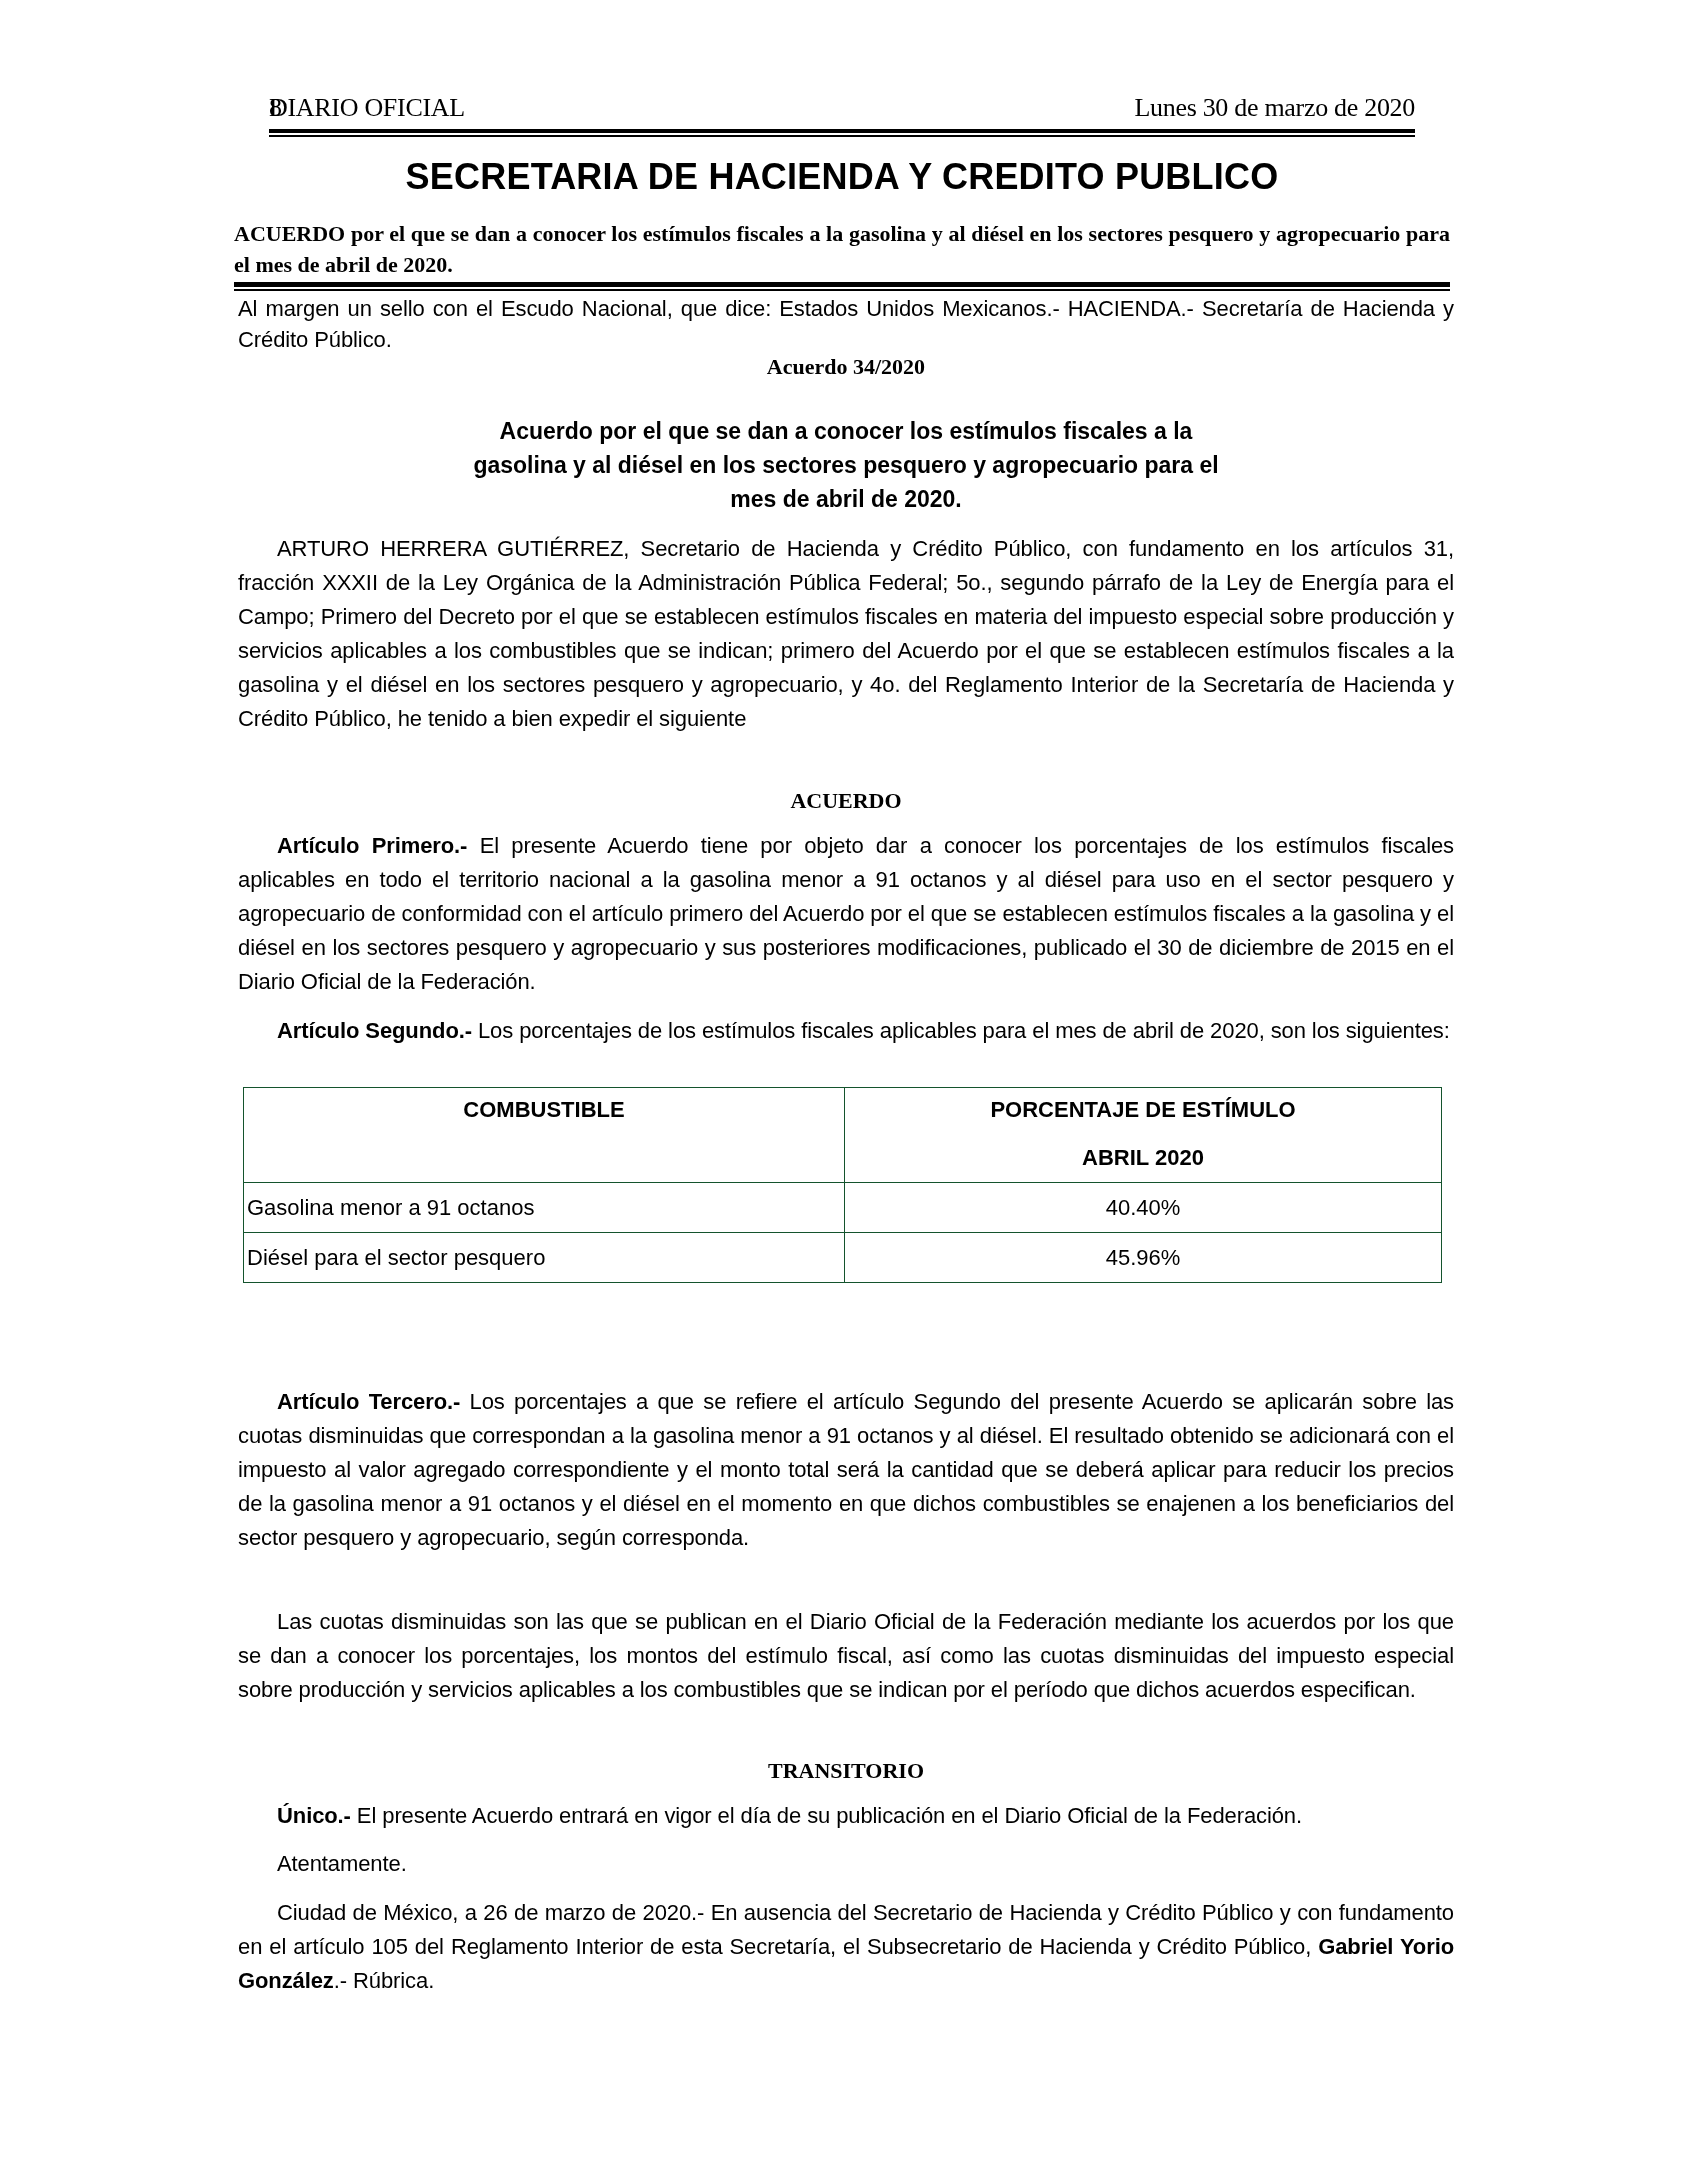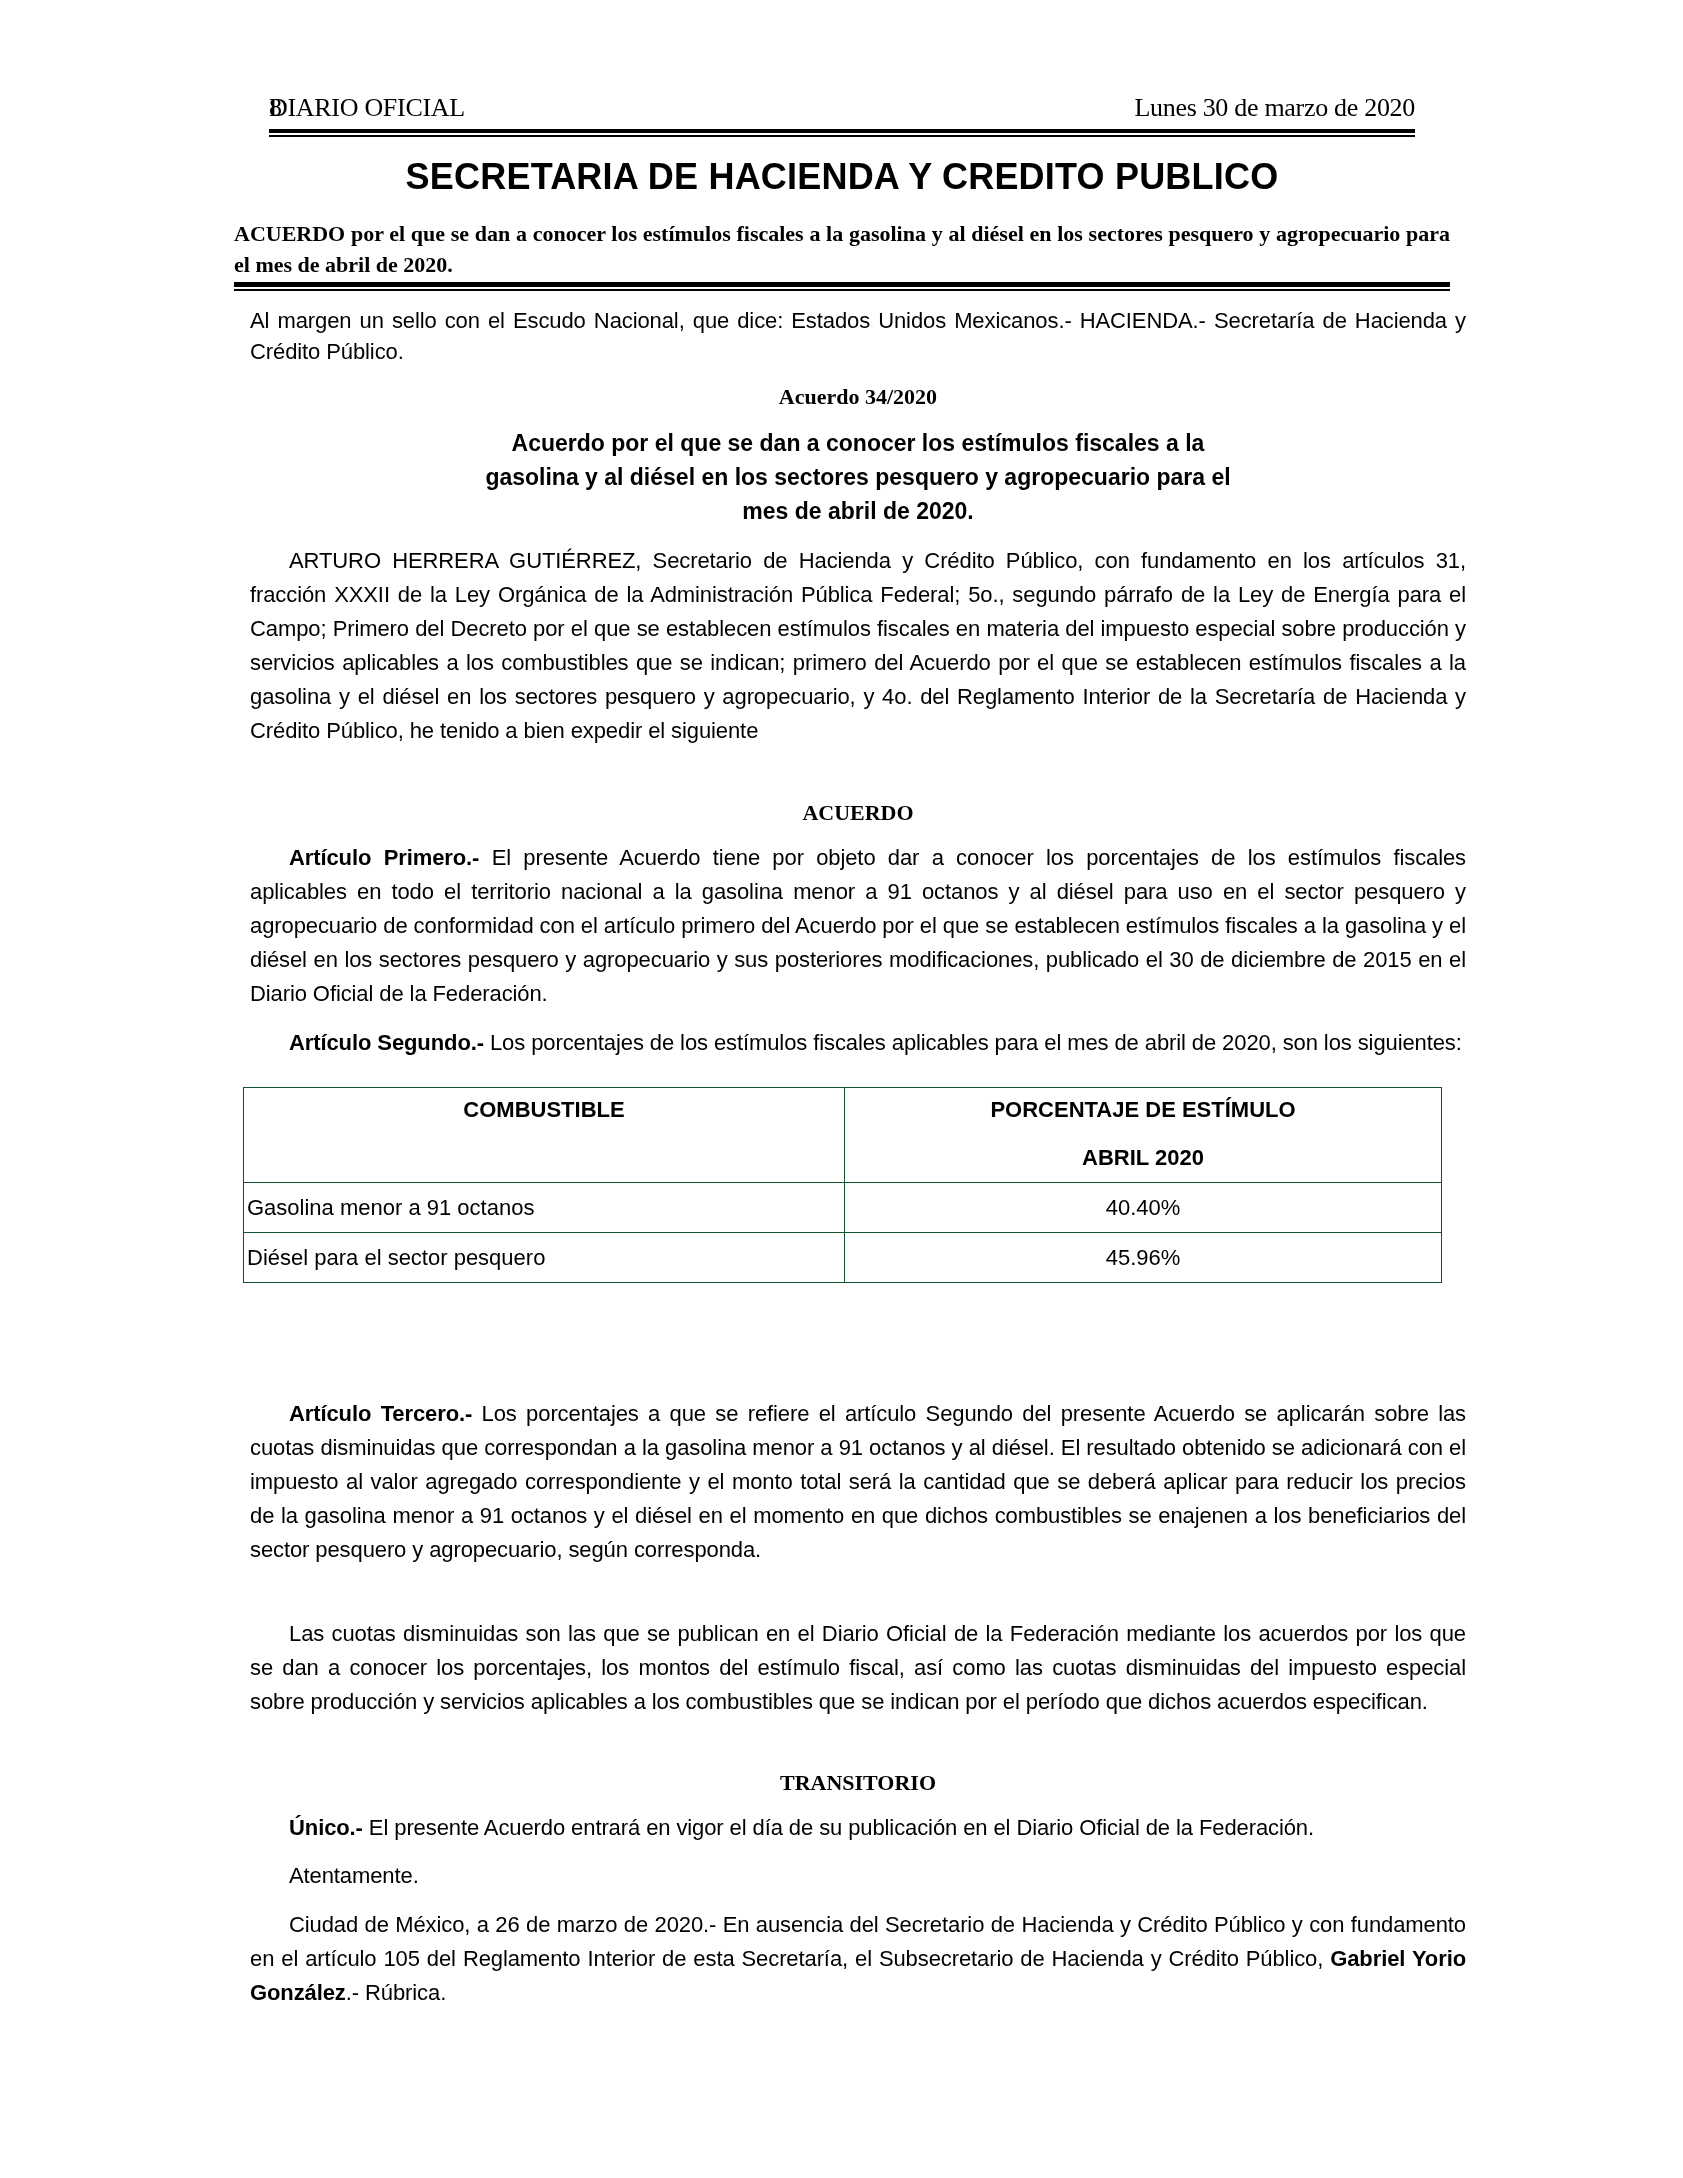--- a/index.html
+++ b/index.html
@@ -23,21 +23,21 @@
     .summary { position: absolute; left: 234px; width: 1216px; top: 218px;
       font-family: "Liberation Serif", serif; font-weight: bold; font-size: 22px; line-height: 31px;
       text-align: justify; }
     .summary-rule { position: absolute; left: 234px; width: 1216px; top: 282px; }
     .summary-rule .thick { height: 5px; background: #000; }
     .summary-rule .gap { height: 2px; }
     .summary-rule .thin { height: 2px; background: #000; }
 
     .body-text { font-family: "Liberation Sans", sans-serif; font-size: 22px; line-height: 34px;
       text-align: justify; letter-spacing: -0.1px; }
-    .blk { position: absolute; left: 234px; width: 1216px; margin: 16px; }
+    .blk { position: absolute; left: 234px; width: 1216px; margin: 4px; }
     .indent { text-indent: 39px; }
     .center-heading { text-align: center; font-family: "Liberation Serif", serif; font-weight: bold;
       font-size: 22px; }
     .subtitle { text-align: center; font-family: "Liberation Sans", sans-serif; font-weight: bold;
       font-size: 23px; line-height: 34px; }
     b.lead { font-weight: bold; }
 
     
     table.stim { position: absolute; left: 243px; top: 1087px; width: 1199px; border-collapse: collapse;
       font-family: "Liberation Sans", sans-serif; font-size: 22px; }
@@ -71,21 +71,21 @@
 
   <div class="summary">ACUERDO por el que se dan a conocer los estímulos fiscales a la gasolina y al diésel en los sectores pesquero y agropecuario para el mes de abril de 2020.</div>
   <div class="summary-rule">
     <div class="thick"></div>
       <div class="gap"></div>
       <div class="thin"></div>
   </div>
 
   <p class="blk body-text" style="top:289px; line-height:31px;">Al margen un sello con el Escudo Nacional, que dice: Estados Unidos Mexicanos.- HACIENDA.- Secretaría de Hacienda y Crédito Público.</p>
 
-  <div class="blk center-heading" style="top:368px;">Acuerdo 34/2020</div>
+  <div class="blk center-heading" style="top:350px;">Acuerdo 34/2020</div>
 
   <div class="blk subtitle" style="top:410px;">
     <div>Acuerdo por el que se dan a conocer los estímulos fiscales a la</div>
     <div>gasolina y al diésel en los sectores pesquero y agropecuario para el</div>
     <div>mes de abril de 2020.</div>
   </div>
 
   <p class="blk body-text indent" style="top:528px;">ARTURO HERRERA GUTIÉRREZ, Secretario de Hacienda y Crédito Público, con fundamento en los artículos 31, fracción XXXII de la Ley Orgánica de la Administración Pública Federal; 5o., segundo párrafo de la Ley de Energía para el Campo; Primero del Decreto por el que se establecen estímulos fiscales en materia del impuesto especial sobre producción y servicios aplicables a los combustibles que se indican; primero del Acuerdo por el que se establecen estímulos fiscales a la gasolina y el diésel en los sectores pesquero y agropecuario, y 4o. del Reglamento Interior de la Secretaría de Hacienda y Crédito Público, he tenido a bien expedir el siguiente</p>
 
   <div class="blk center-heading" style="top:784px;">ACUERDO</div>

